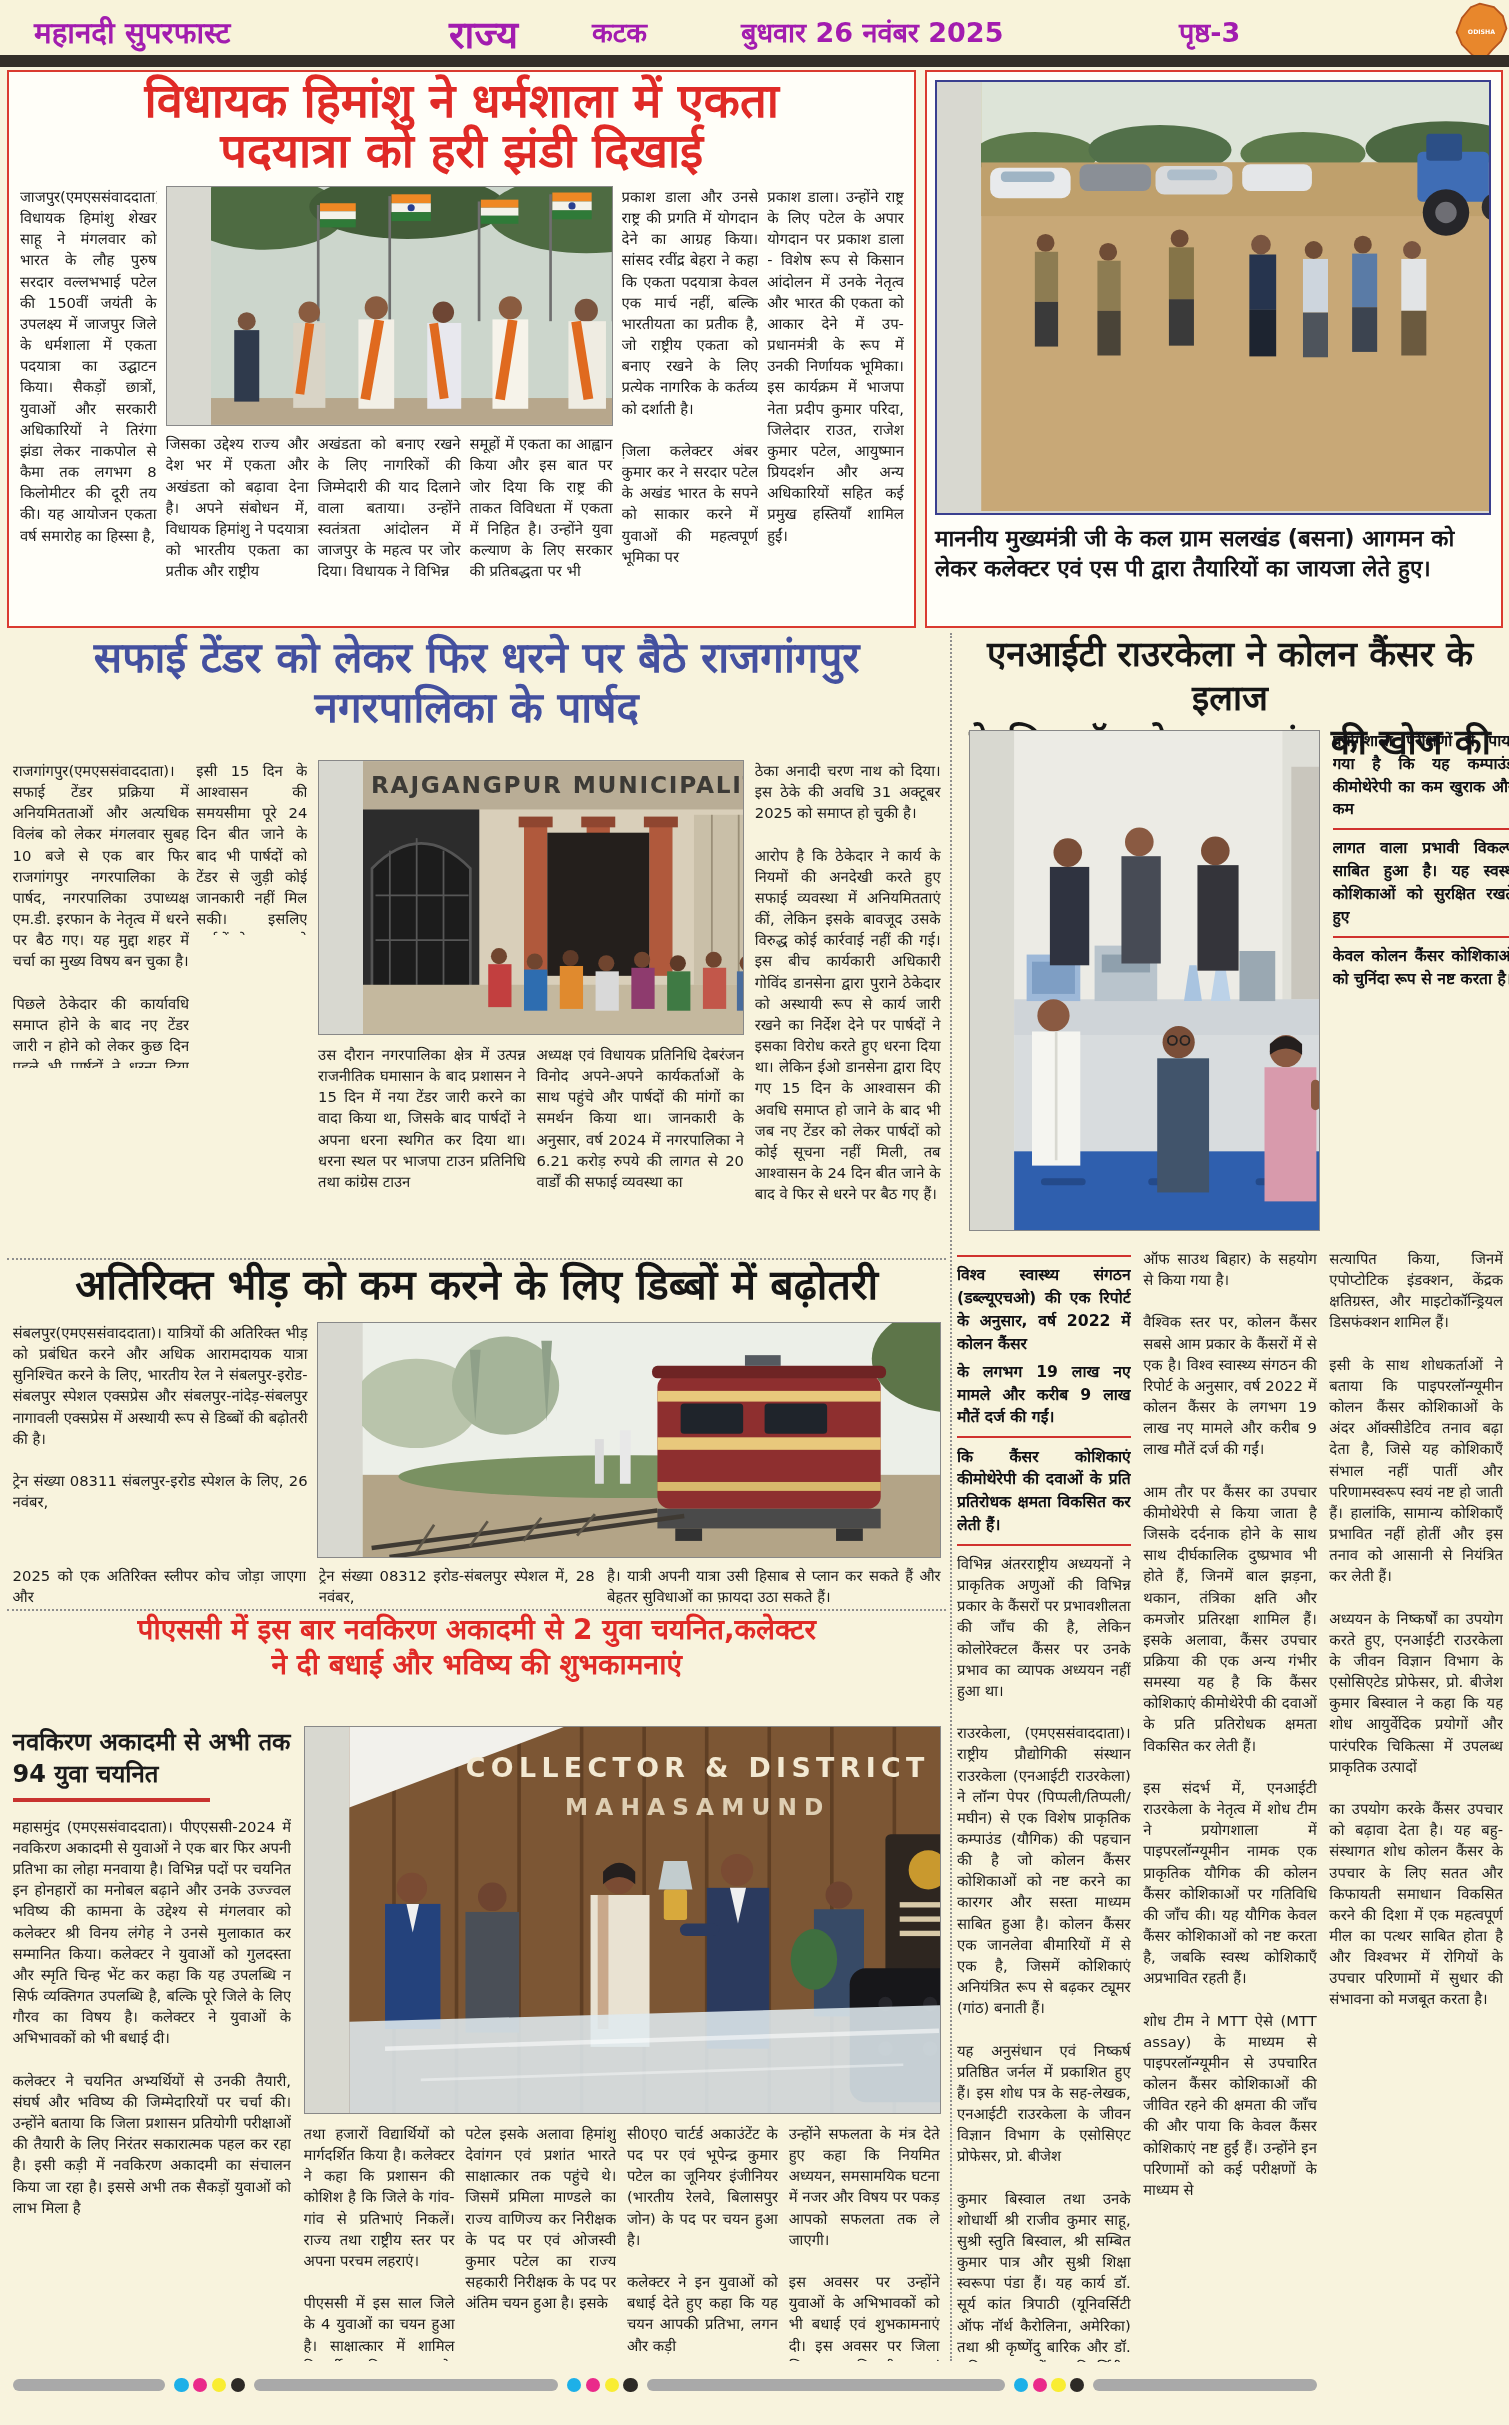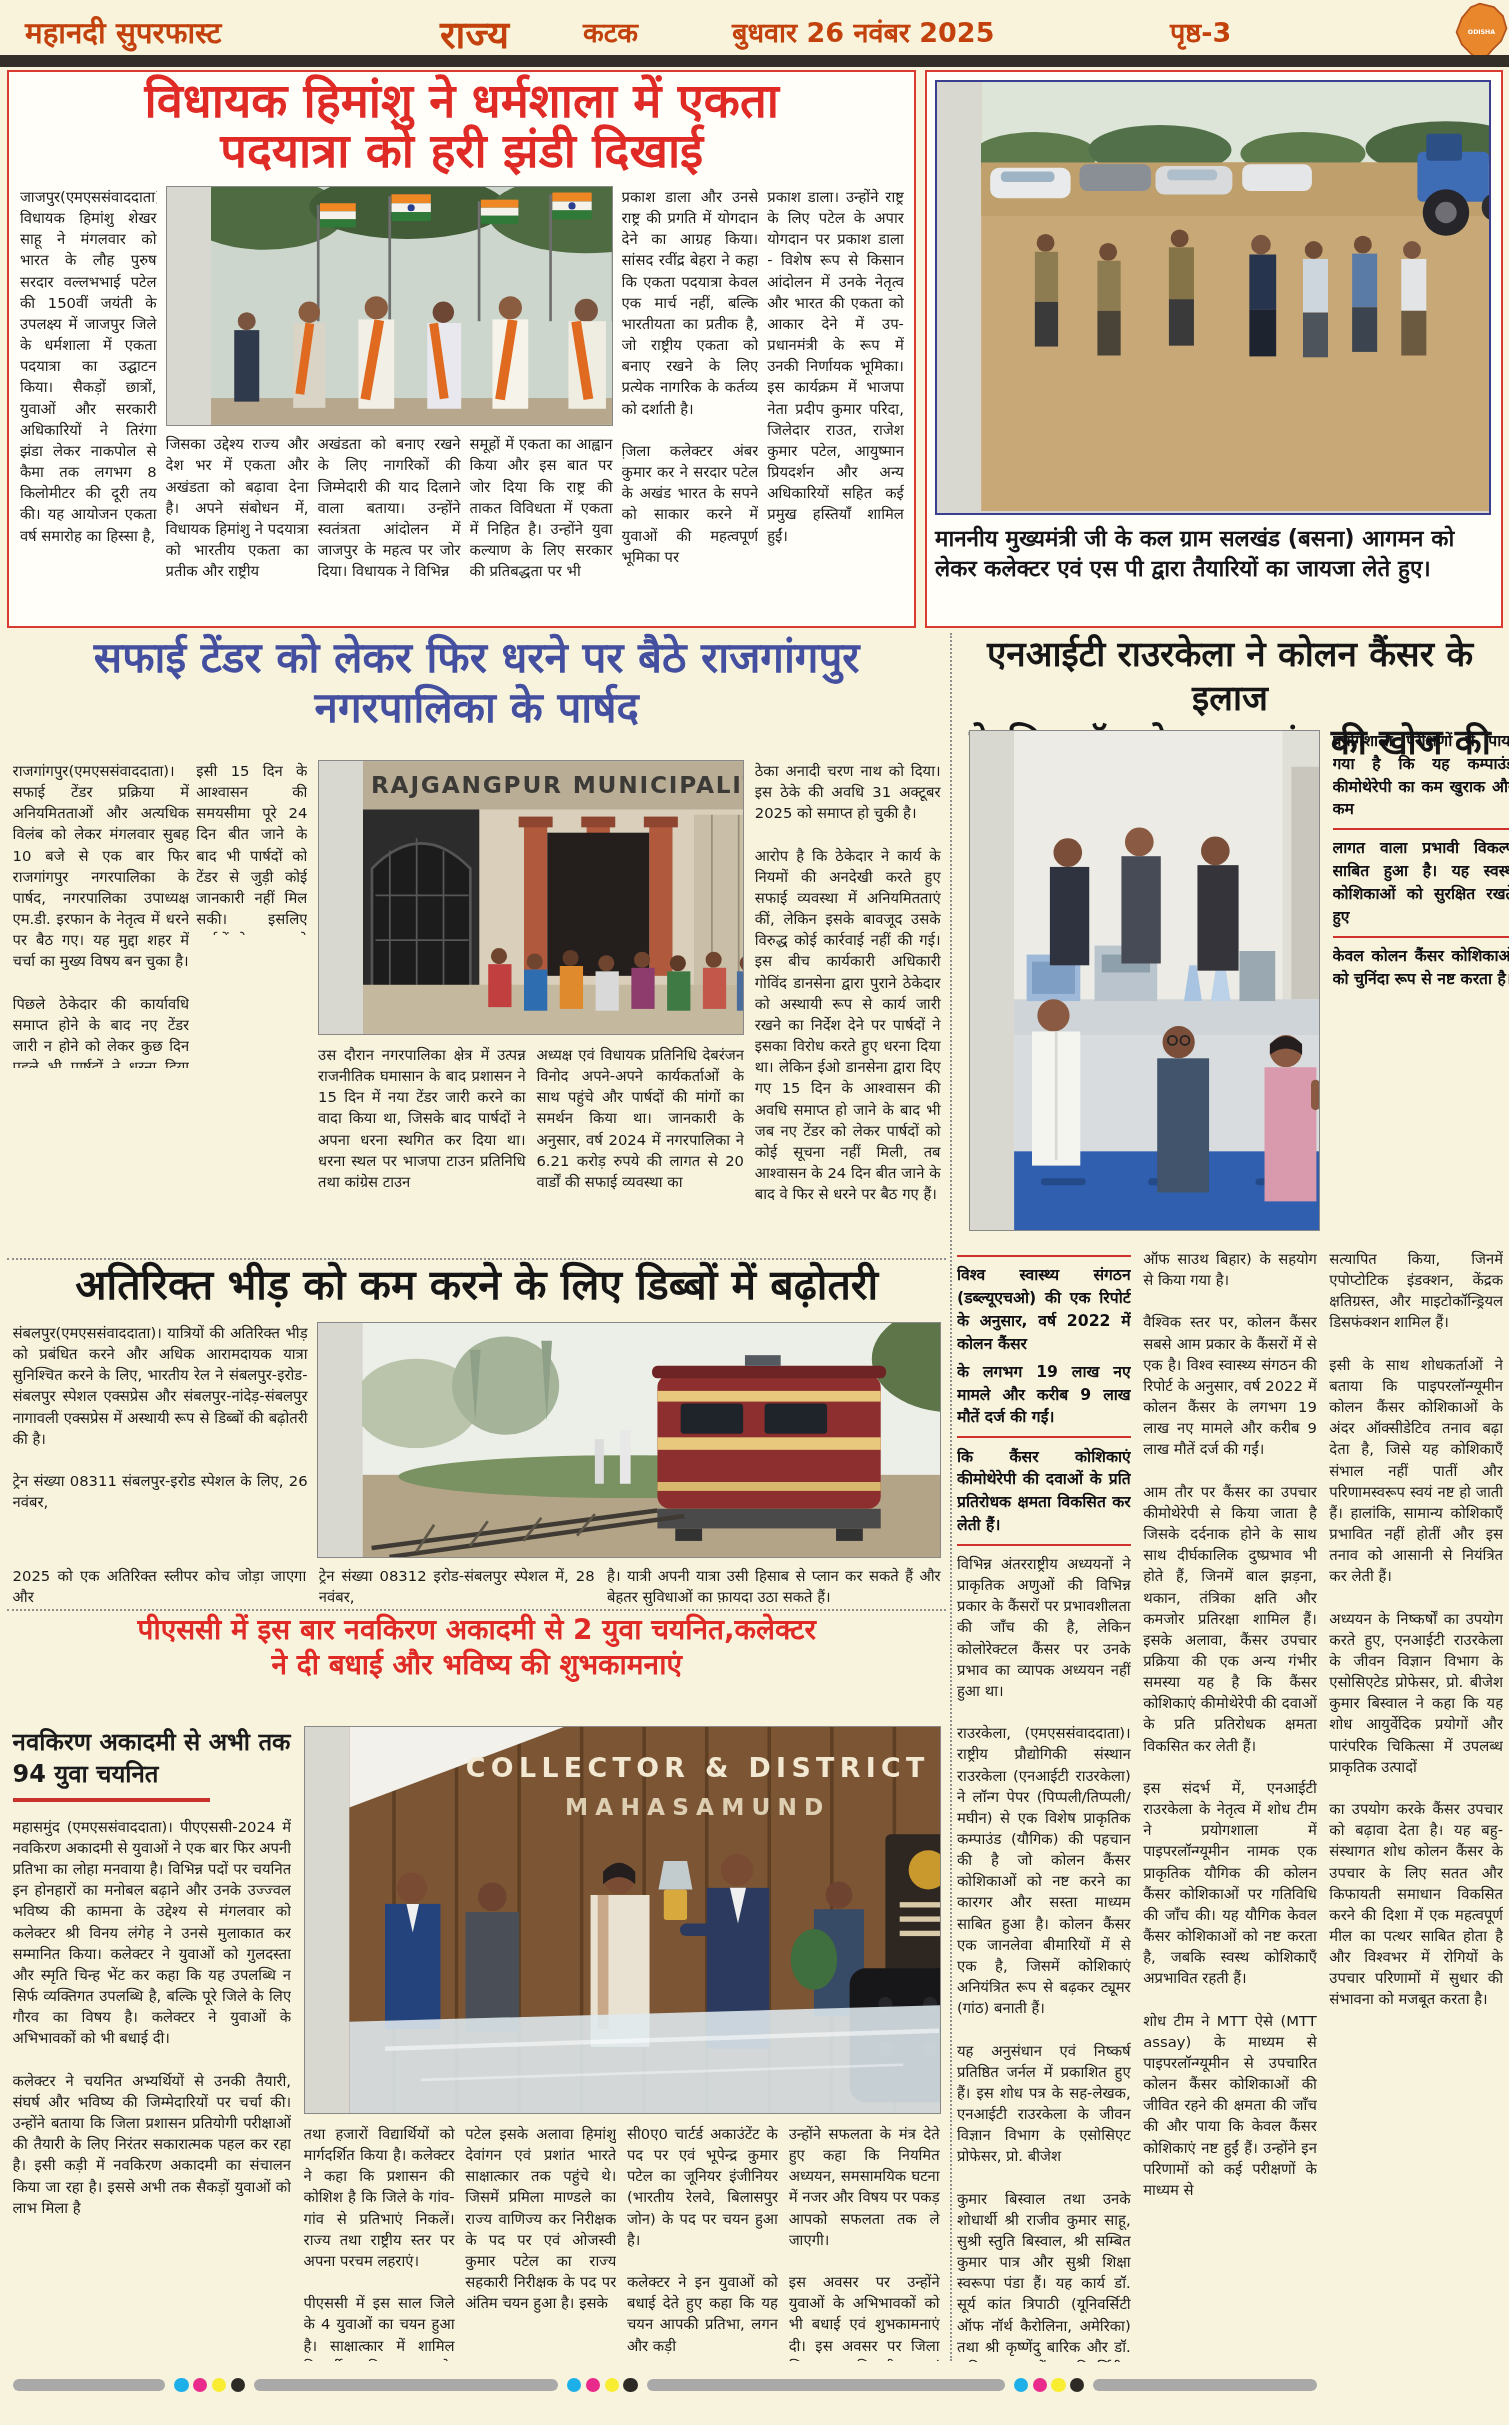--- a/index.html
+++ b/index.html
@@ -1,19 +1,19 @@
 <!DOCTYPE html>
 <html style="font-size:14.3px"><head>
 <meta charset="utf-8">
 <style>
   html,body{margin:0;padding:0;}
   .page{position:relative;width:1510px;height:2426px;background:#f8f3dd;font-family:"DejaVu Sans","Liberation Sans",sans-serif;overflow:hidden;}
   
   .masthead{position:absolute;left:0;top:0;width:1510px;height:55px;background:#f8f3da;}
-  .masthead span{position:absolute;color:#c2410c;font-weight:700;white-space:nowrap;}
+  .masthead span{position:absolute;color:#a21caf;font-weight:700;white-space:nowrap;margin-left:9px;}
   .mh-paper{left:25px;top:10.7px;font-size:29.5px;}
   .mh-section{left:440px;top:7.2px;font-size:38px;}
   .mh-city{left:583px;top:13.4px;font-size:27px;}
   .mh-date{left:732px;top:13.4px;font-size:27px;}
   .mh-page{left:1170px;top:13.4px;font-size:27px;}
   .mh-map{position:absolute;left:1453px;top:0;width:57px;height:66px;}
   .black-rule{position:absolute;left:0;top:55px;width:1510px;height:11.6px;background:#332e28;}
   
   .col{font-size:14.8px;line-height:1.43;color:#1b1b1b;text-align:justify;overflow:hidden;white-space:pre-line;}
   .photo{position:relative;overflow:hidden;background:#d8d8d0;padding-left:44px;}

